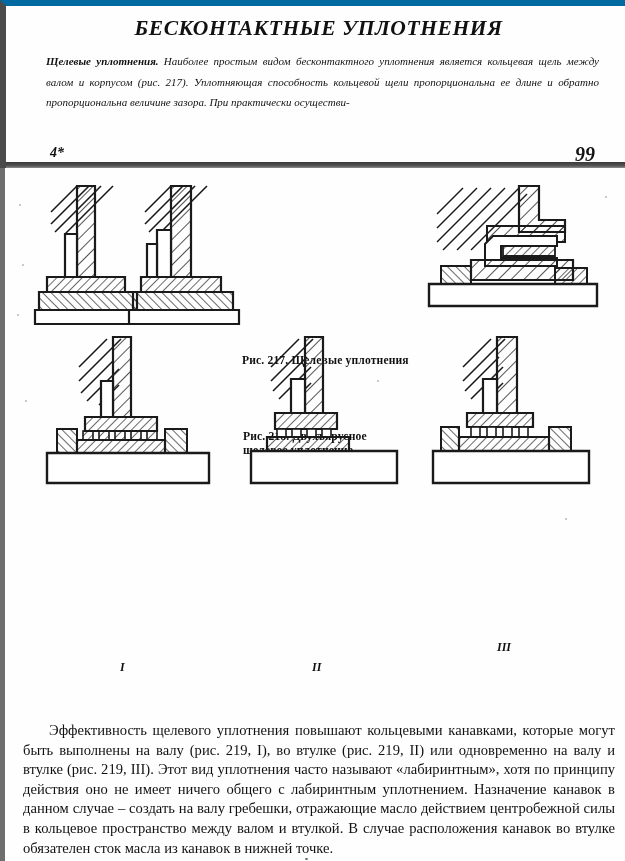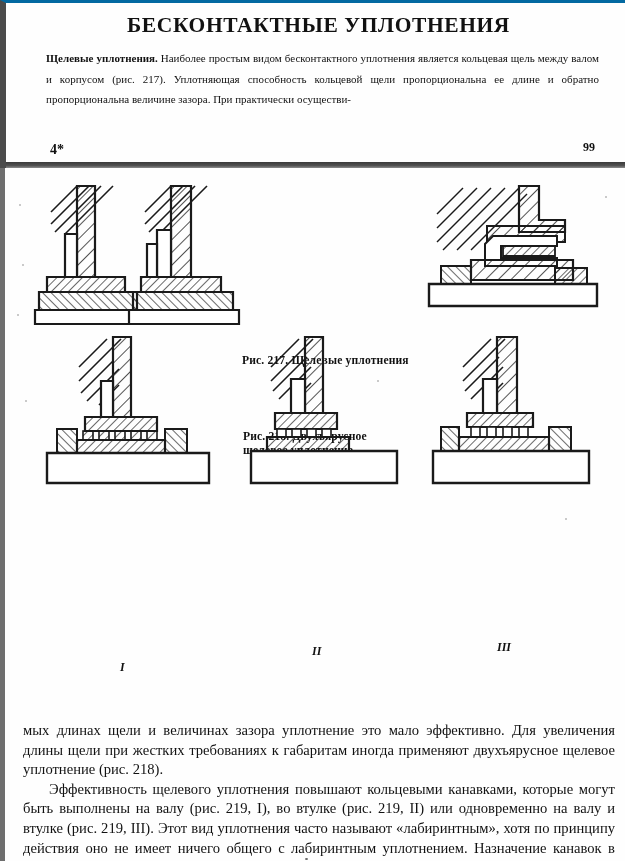--- a/index.html
+++ b/index.html
@@ -13,22 +13,23 @@
   
   #scan{
     position:absolute;left:0;top:0;width:625px;height:861px;
     background:#ffffff;
   }
   
   .top-block{
     position:absolute;left:0;top:0;width:625px;height:168px;
     box-sizing:border-box;
     border-left:6px solid #4b4b4b;
-    border-top:3px solid #0369a1;
+    border-top:6px solid #0369a1;
     background:#fefefe;
+    font-style:italic;
   }
   .top-block:after{
     content:"";position:absolute;left:0;bottom:0;width:625px;height:6px;
     background:linear-gradient(180deg,#3a3a3a 0%,#525252 60%,#8d8d8d 100%);
   }
   .lower-block{
     position:absolute;left:0;top:168px;width:625px;height:693px;
     box-sizing:border-box;
     border-left:5px solid #6e6e6e;
     background:#fefefe;
@@ -47,37 +48,37 @@
     text-align:justify;text-justify:inter-word;
     hyphens:none;
   }
   .intro .lead{font-weight:bold;}
   .folio-left{
     position:absolute;left:44px;top:139px;
     font-size:14px;font-weight:bold;
   }
   .folio-right{
     position:absolute;right:30px;top:137px;
-    font-size:12px;font-weight:bold;
+    font-size:20px;font-weight:bold;
   }
 
   
   .cap{
     position:absolute;font-size:11.6px;font-weight:bold;
     letter-spacing:.15px;line-height:14px;
   }
   #cap217{left:237px;top:186px;}
   #cap218{left:238px;top:262px;width:152px;}
   #cap219{left:28px;top:509px;}
 
   .roman{
     position:absolute;font-style:italic;font-weight:bold;font-size:12px;
   }
   #rn1{left:115px;top:492px;}
-  #rn2{left:307px;top:476px;}
+  #rn2{left:307px;top:492px;}
   #rn3{left:492px;top:472px;}
 
   
   .fig{position:absolute;}
   .fig svg{display:block;}
 
   
   .speck{position:absolute;border-radius:50%;background:#b9b9b9;}
 
   
@@ -279,21 +280,20 @@
         <path d="M4 118 L160 118 L160 150 L4 150 Z" fill="#ffffff" stroke="#1a1a1a" stroke-width="2.4"></path>
       </svg>
     </div>
 
     <div class="roman" id="rn1">I</div>
     <div class="roman" id="rn2">II</div>
     <div class="roman" id="rn3">III</div>
 
 
     <div class="bodytext">
-      <p>мых длинах щели и величинах зазора уплотнение это мало эффективно. Для увеличения длины щели при жестких требованиях к габаритам иногда применяют двухъярусное щелевое уплотнение (рис. 218).</p>
       <p class="ind">Эффективность щелевого уплотнения повышают кольцевыми канавками, которые могут быть выполнены на валу (рис. 219, I), во втулке (рис. 219, II) или одновременно на валу и втулке (рис. 219, III). Этот вид уплотнения часто называют «лабиринтным», хотя по принципу действия оно не имеет ничего общего с лабиринтным уплотнением. Назначение канавок в данном случае – создать на валу гребешки, отражающие масло действием центробежной силы в кольцевое пространство между валом и втулкой. В случае расположения канавок во втулке обязателен сток масла из канавок в нижней точке.</p>
 
     </div>
 
     <span class="speck" style="left:14px;top:36px;width:2px;height:2px;"></span>
     <span class="speck" style="left:17px;top:96px;width:2px;height:2px;"></span>
     <span class="speck" style="left:12px;top:146px;width:2px;height:2px;"></span>
     <span class="speck" style="left:20px;top:232px;width:2px;height:2px;"></span>
     <span class="speck" style="left:600px;top:28px;width:2px;height:2px;"></span>
     <span class="speck" style="left:372px;top:212px;width:2px;height:2px;"></span>

